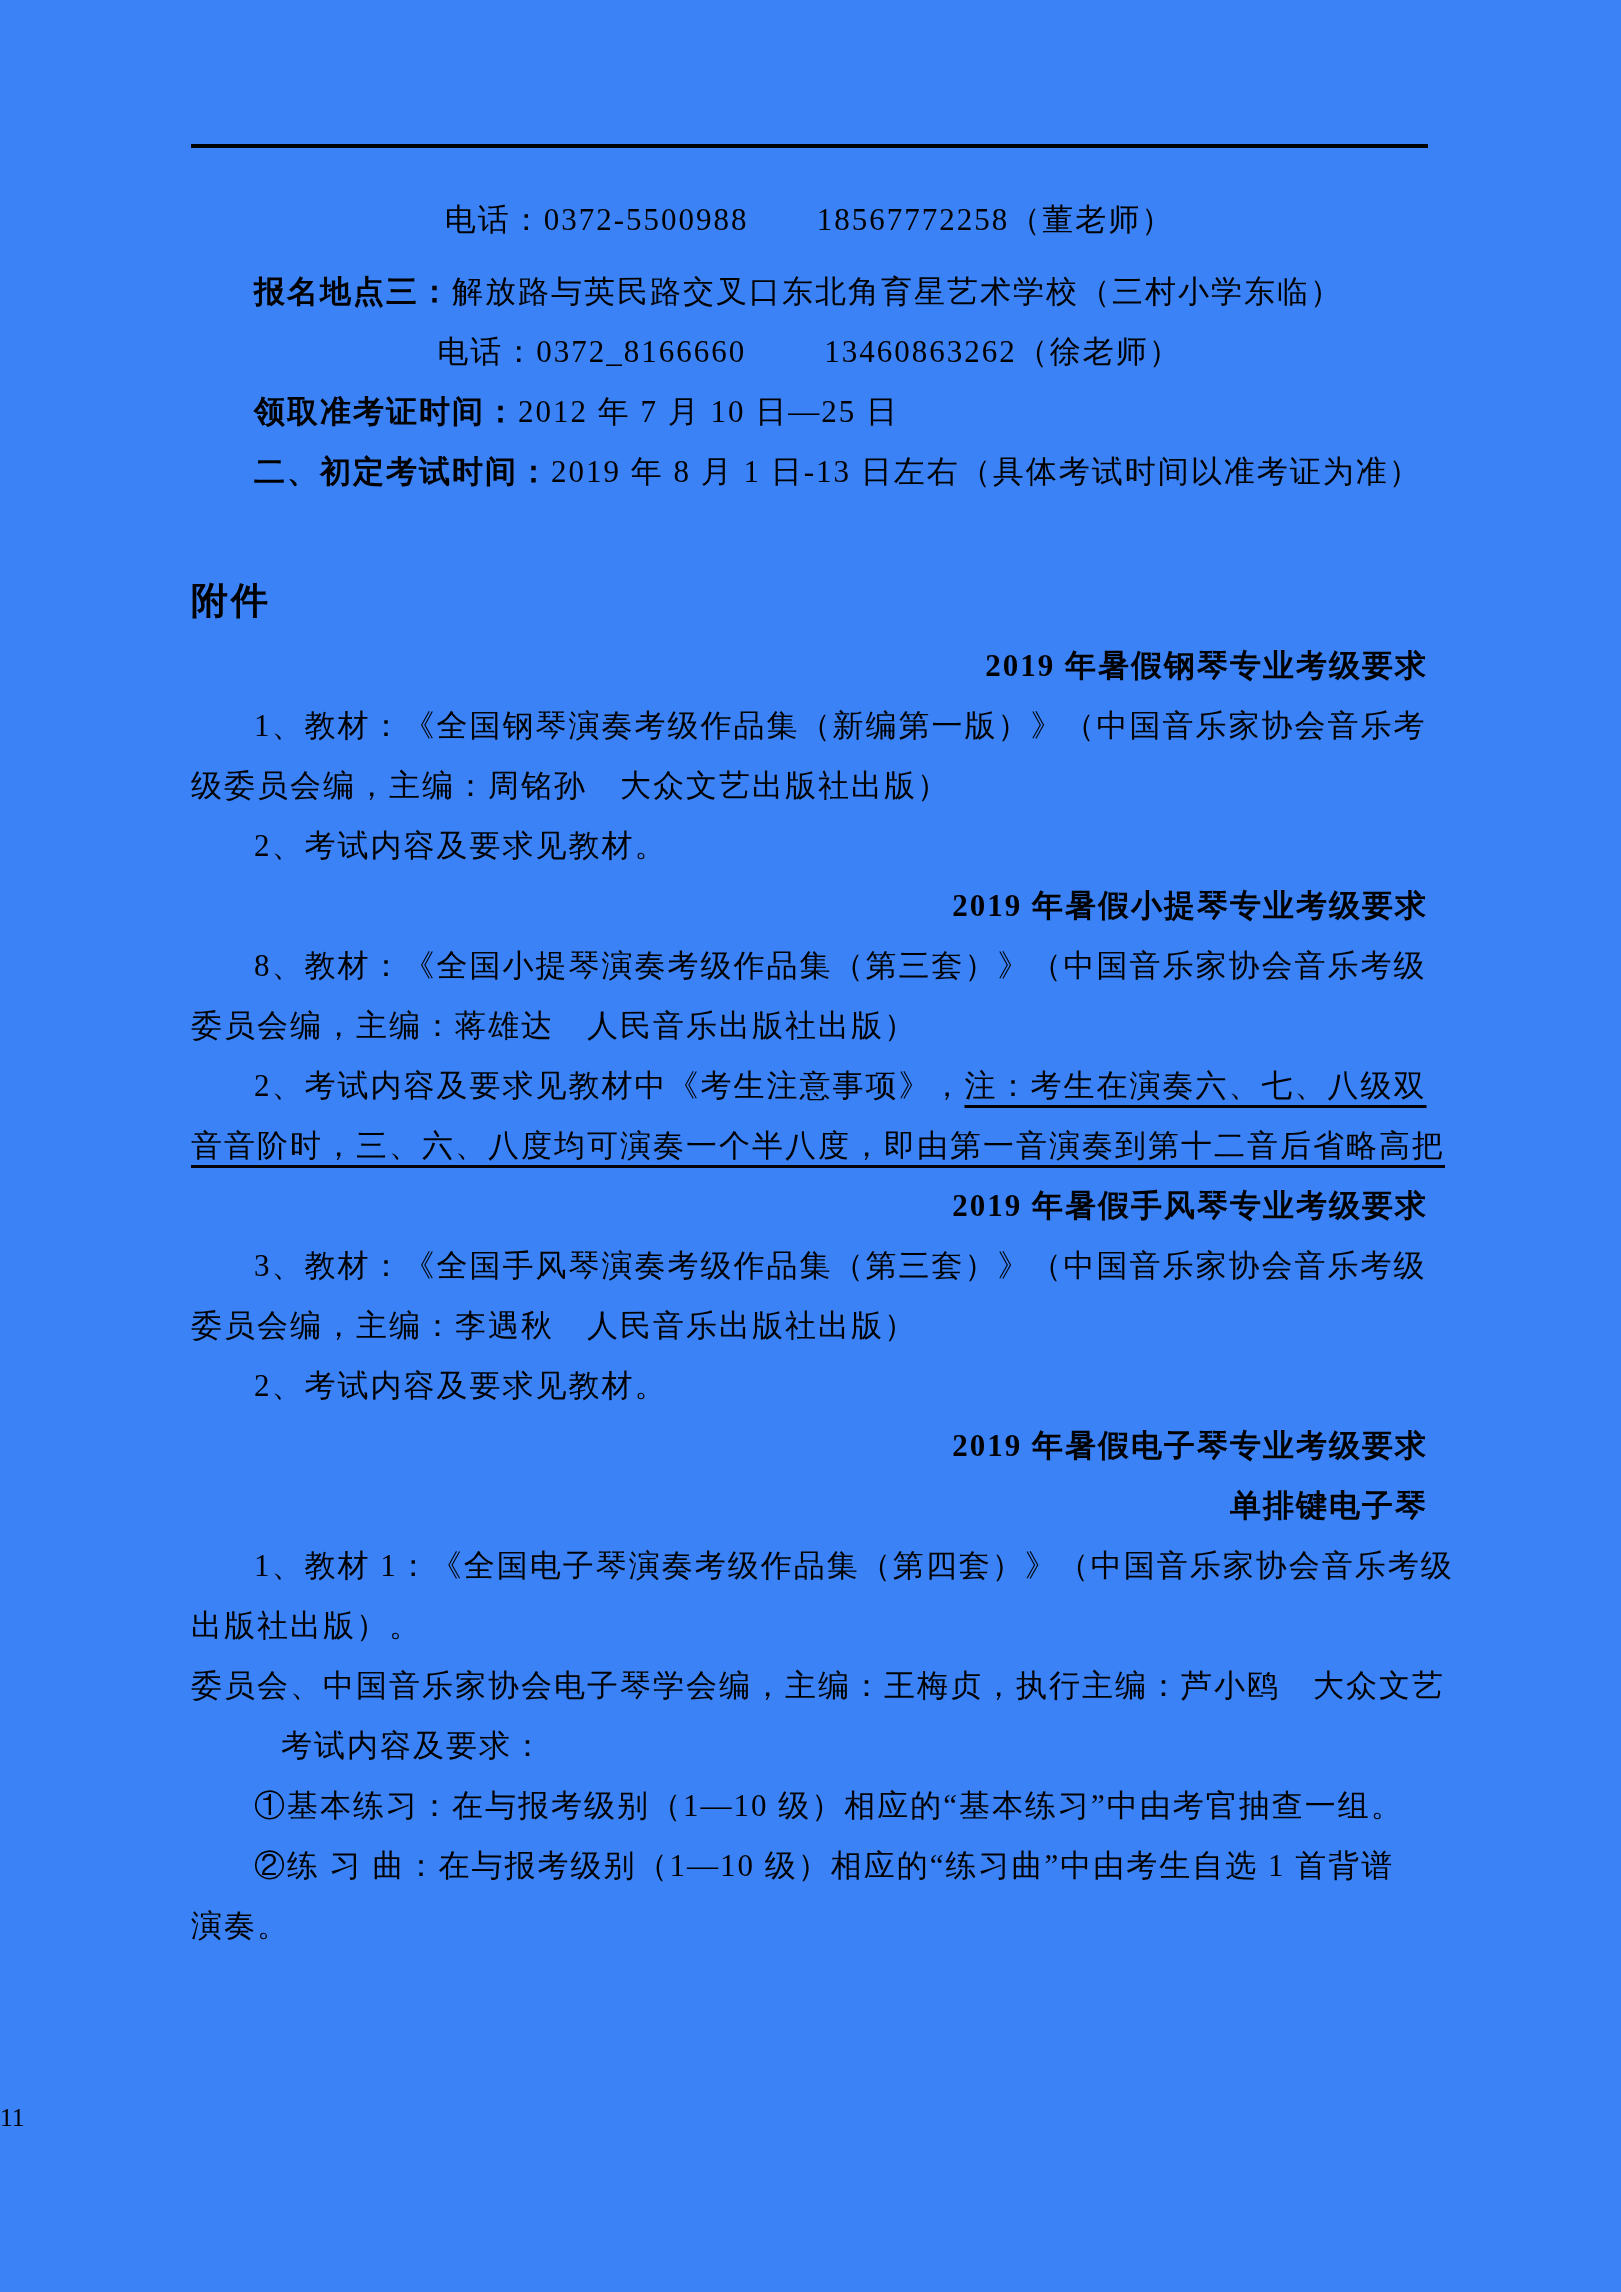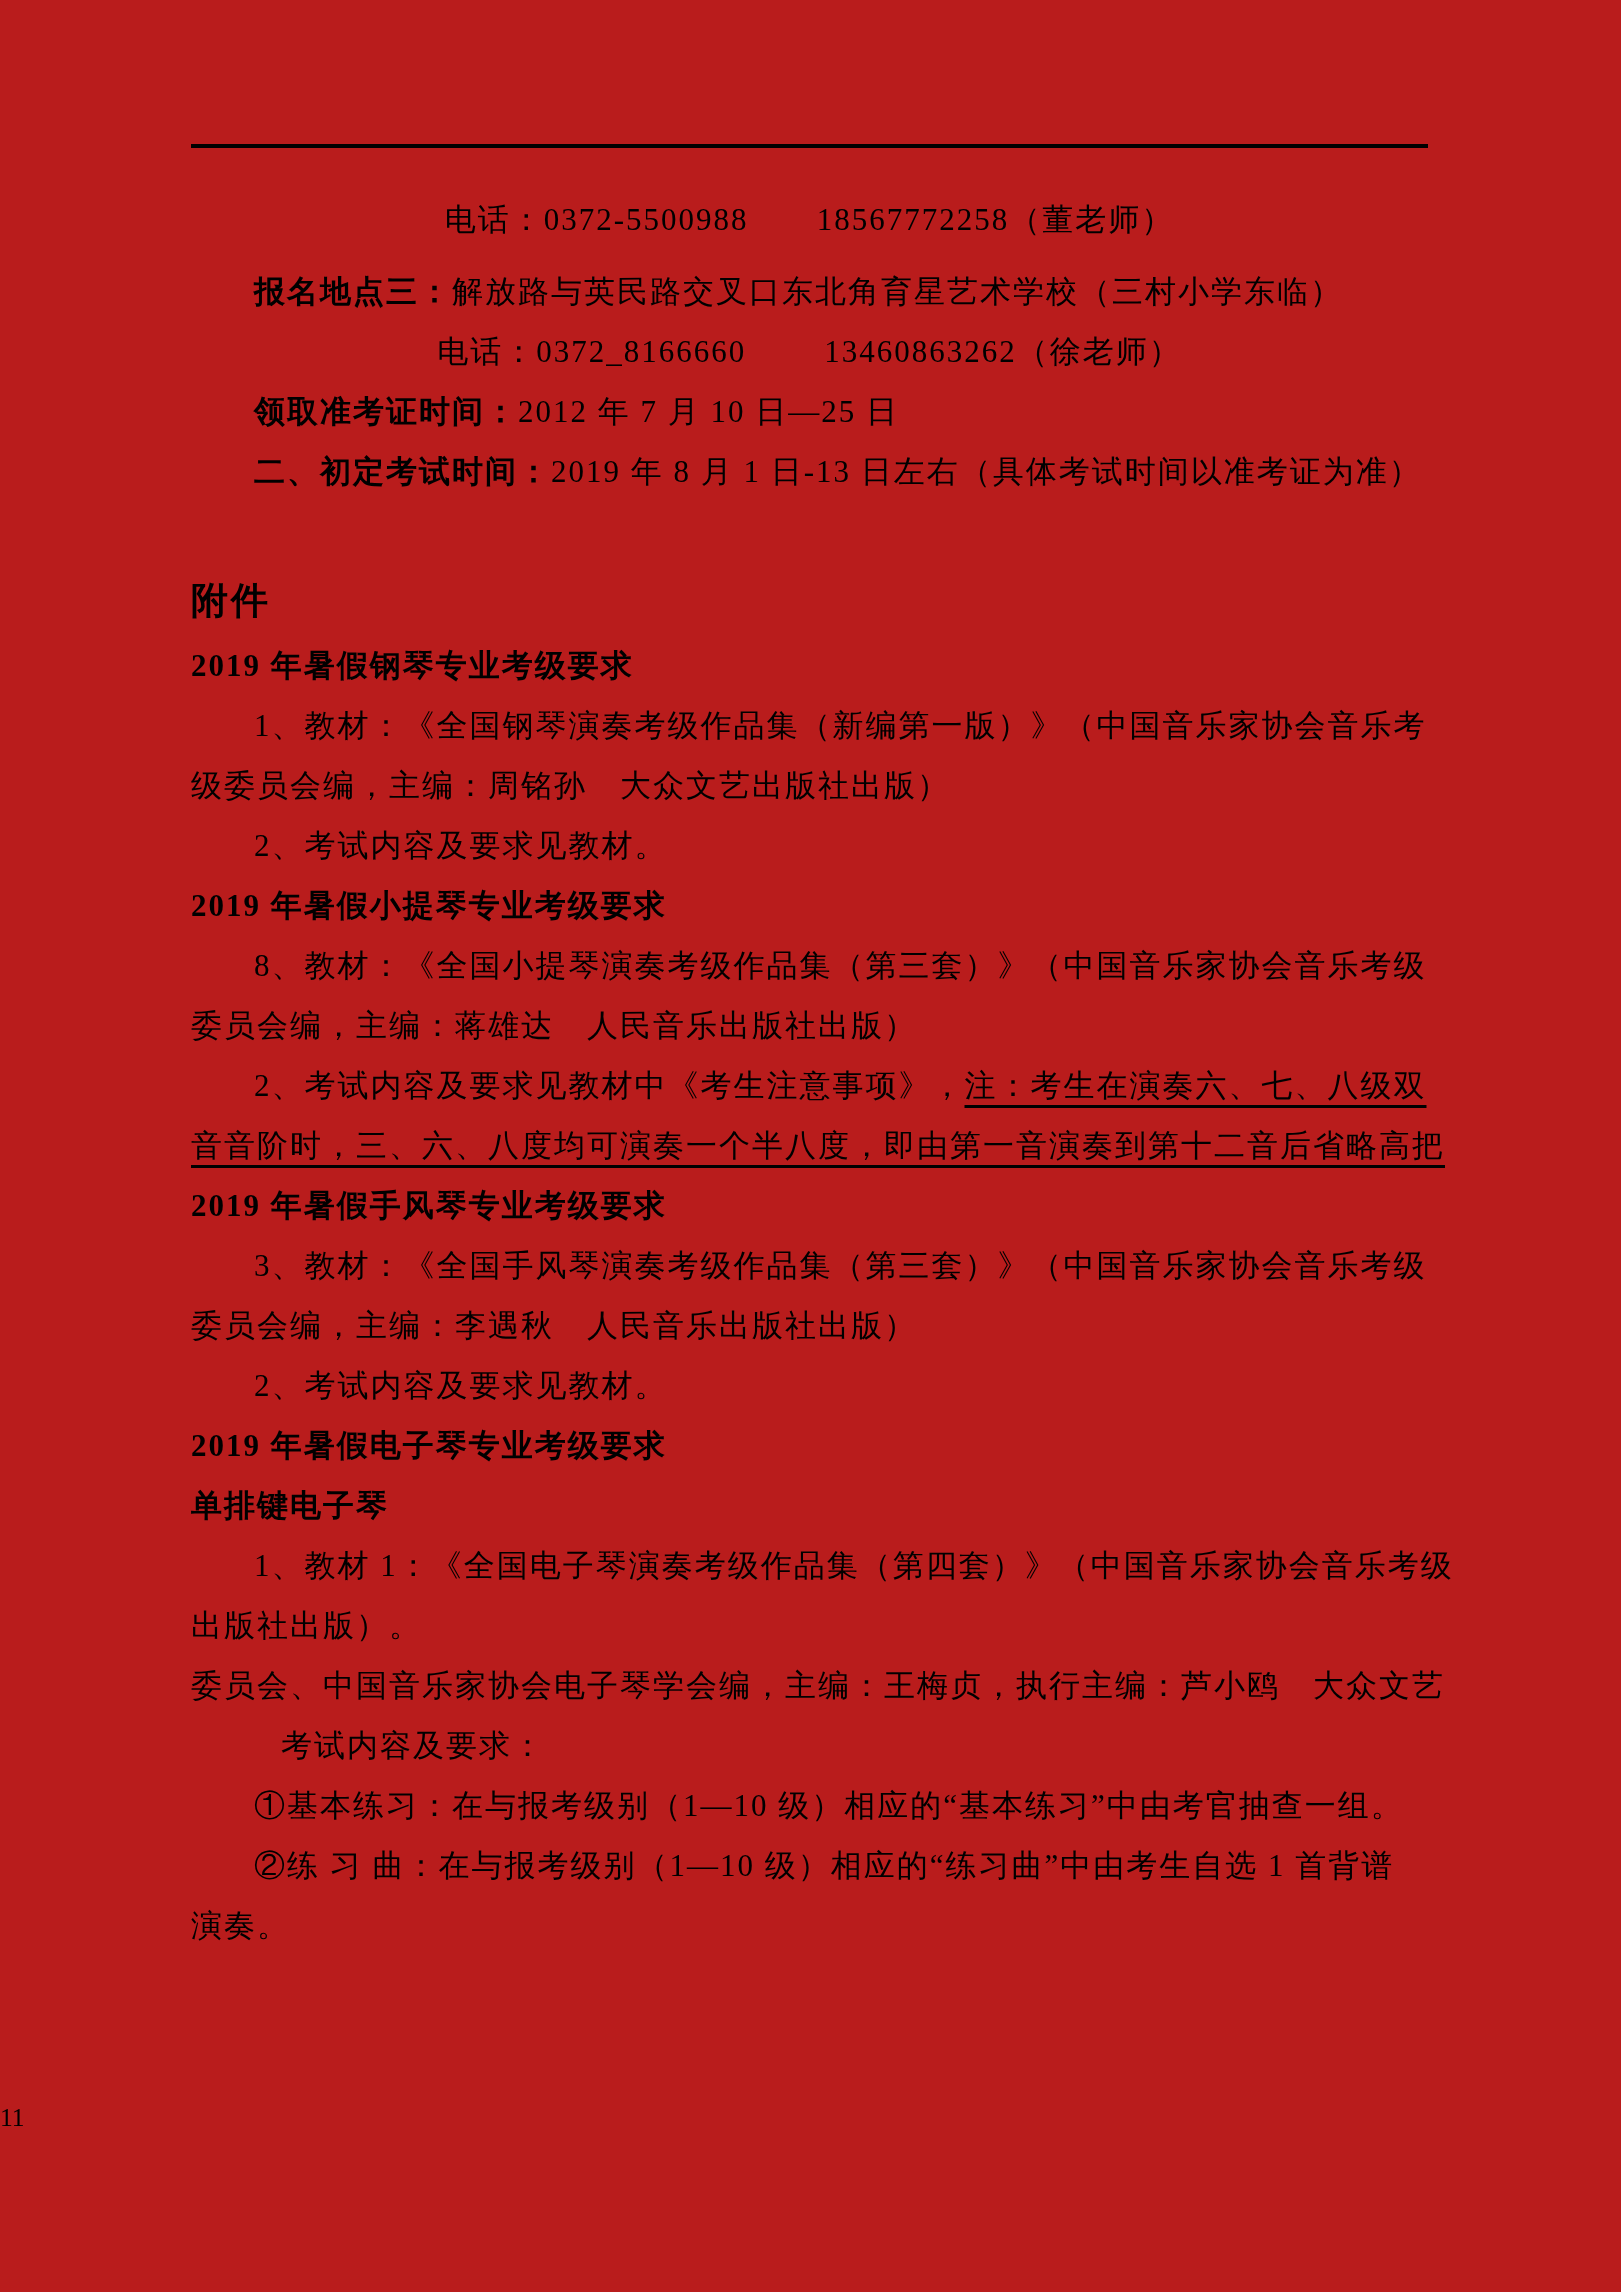--- a/index.html
+++ b/index.html
@@ -5,21 +5,21 @@
   html, body {
     margin: 0;
     padding: 0;
     background: #888;
   }
   .page {
     position: relative;
     width: 1621px;
     height: 2293px;
     margin: 0 auto;
-    background: #b91c1c;
+    background: #3b82f6;
     font-family: "Liberation Serif", "DejaVu Serif", serif;
     color: #000000;
     overflow: hidden;
   }
   .header-rule {
     position: absolute;
     left: 191px;
     top: 144px;
     width: 1237px;
     height: 3.9px;
@@ -35,21 +35,21 @@
     letter-spacing: 2px;
   }
   .line {
     height: 60px;
     line-height: 60px;
     white-space: pre;
   }
   .line.indent   { text-indent: 63px; }
   .line.indent3  { text-indent: 90px; }
   .line.center   { text-align: center; }
-  .line.center-bold { text-align: left; font-weight: bold; }
+  .line.center-bold { text-align: right; font-weight: bold; }
   .line.gap-top  { margin-top: 11.8px; }
   .line.fujian {
     margin-top: 63px;
     height: 71px;
     line-height: 71px;
     font-size: 37px;
     letter-spacing: 2.9px;
   }
   .bold { font-weight: bold; }
   .underline {

